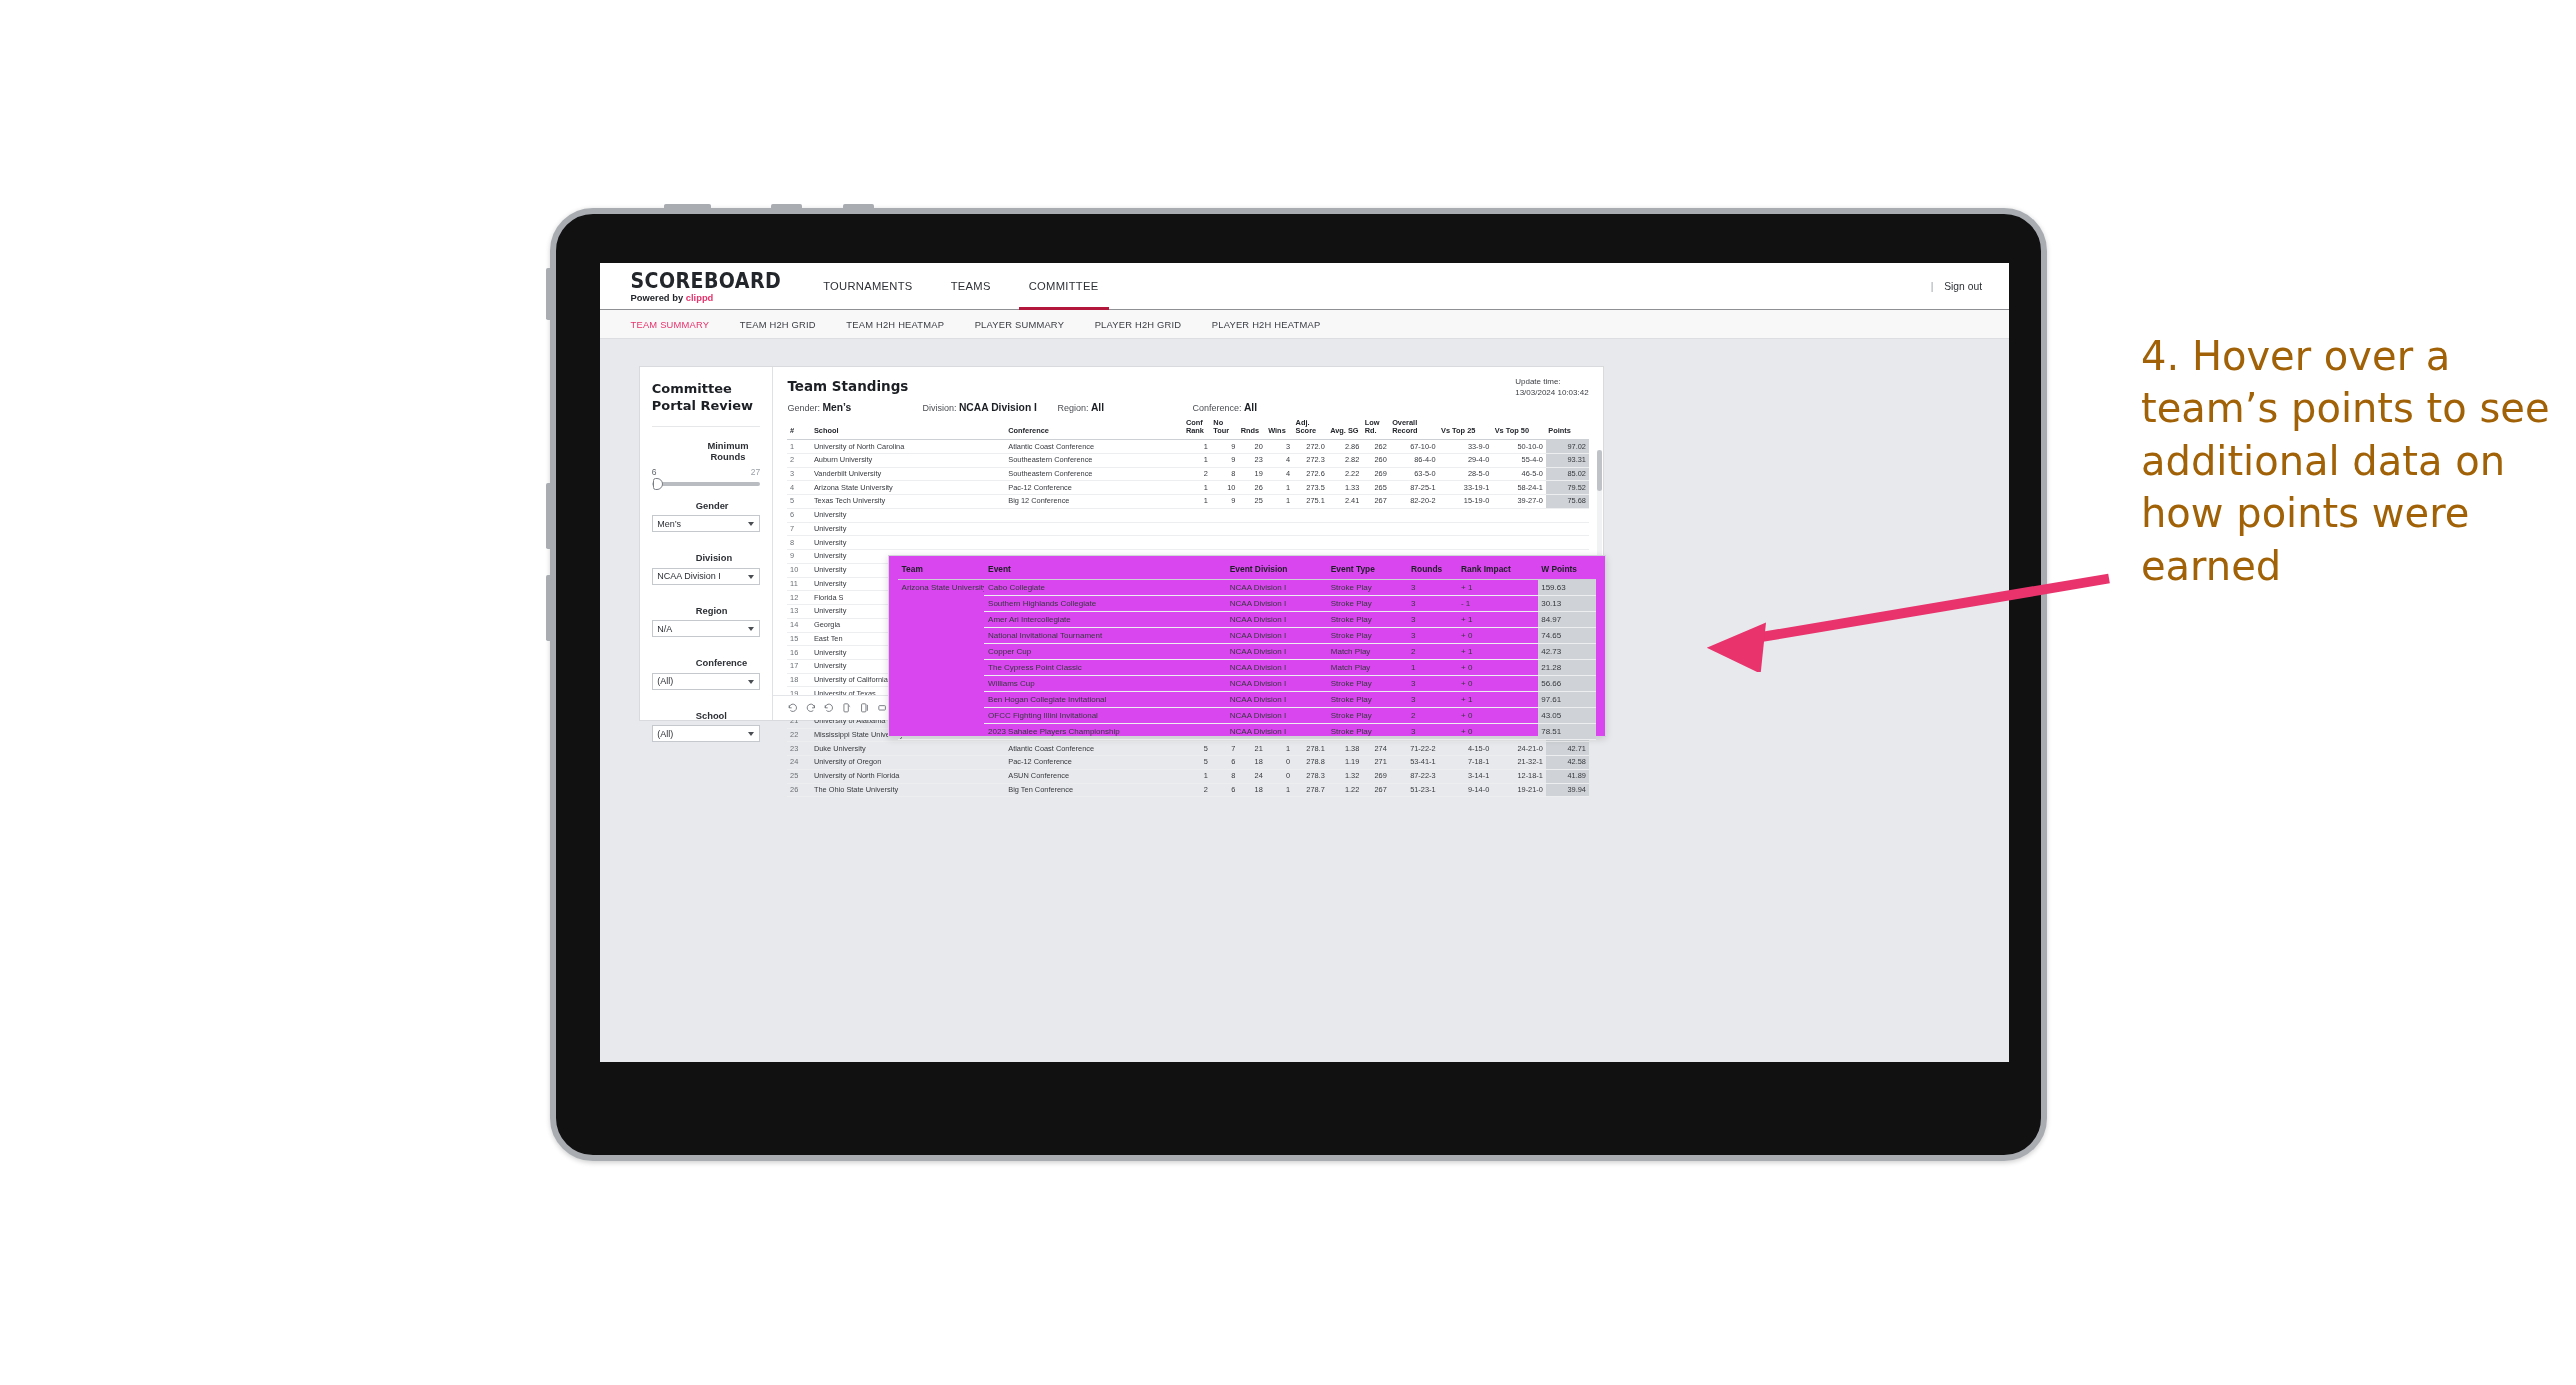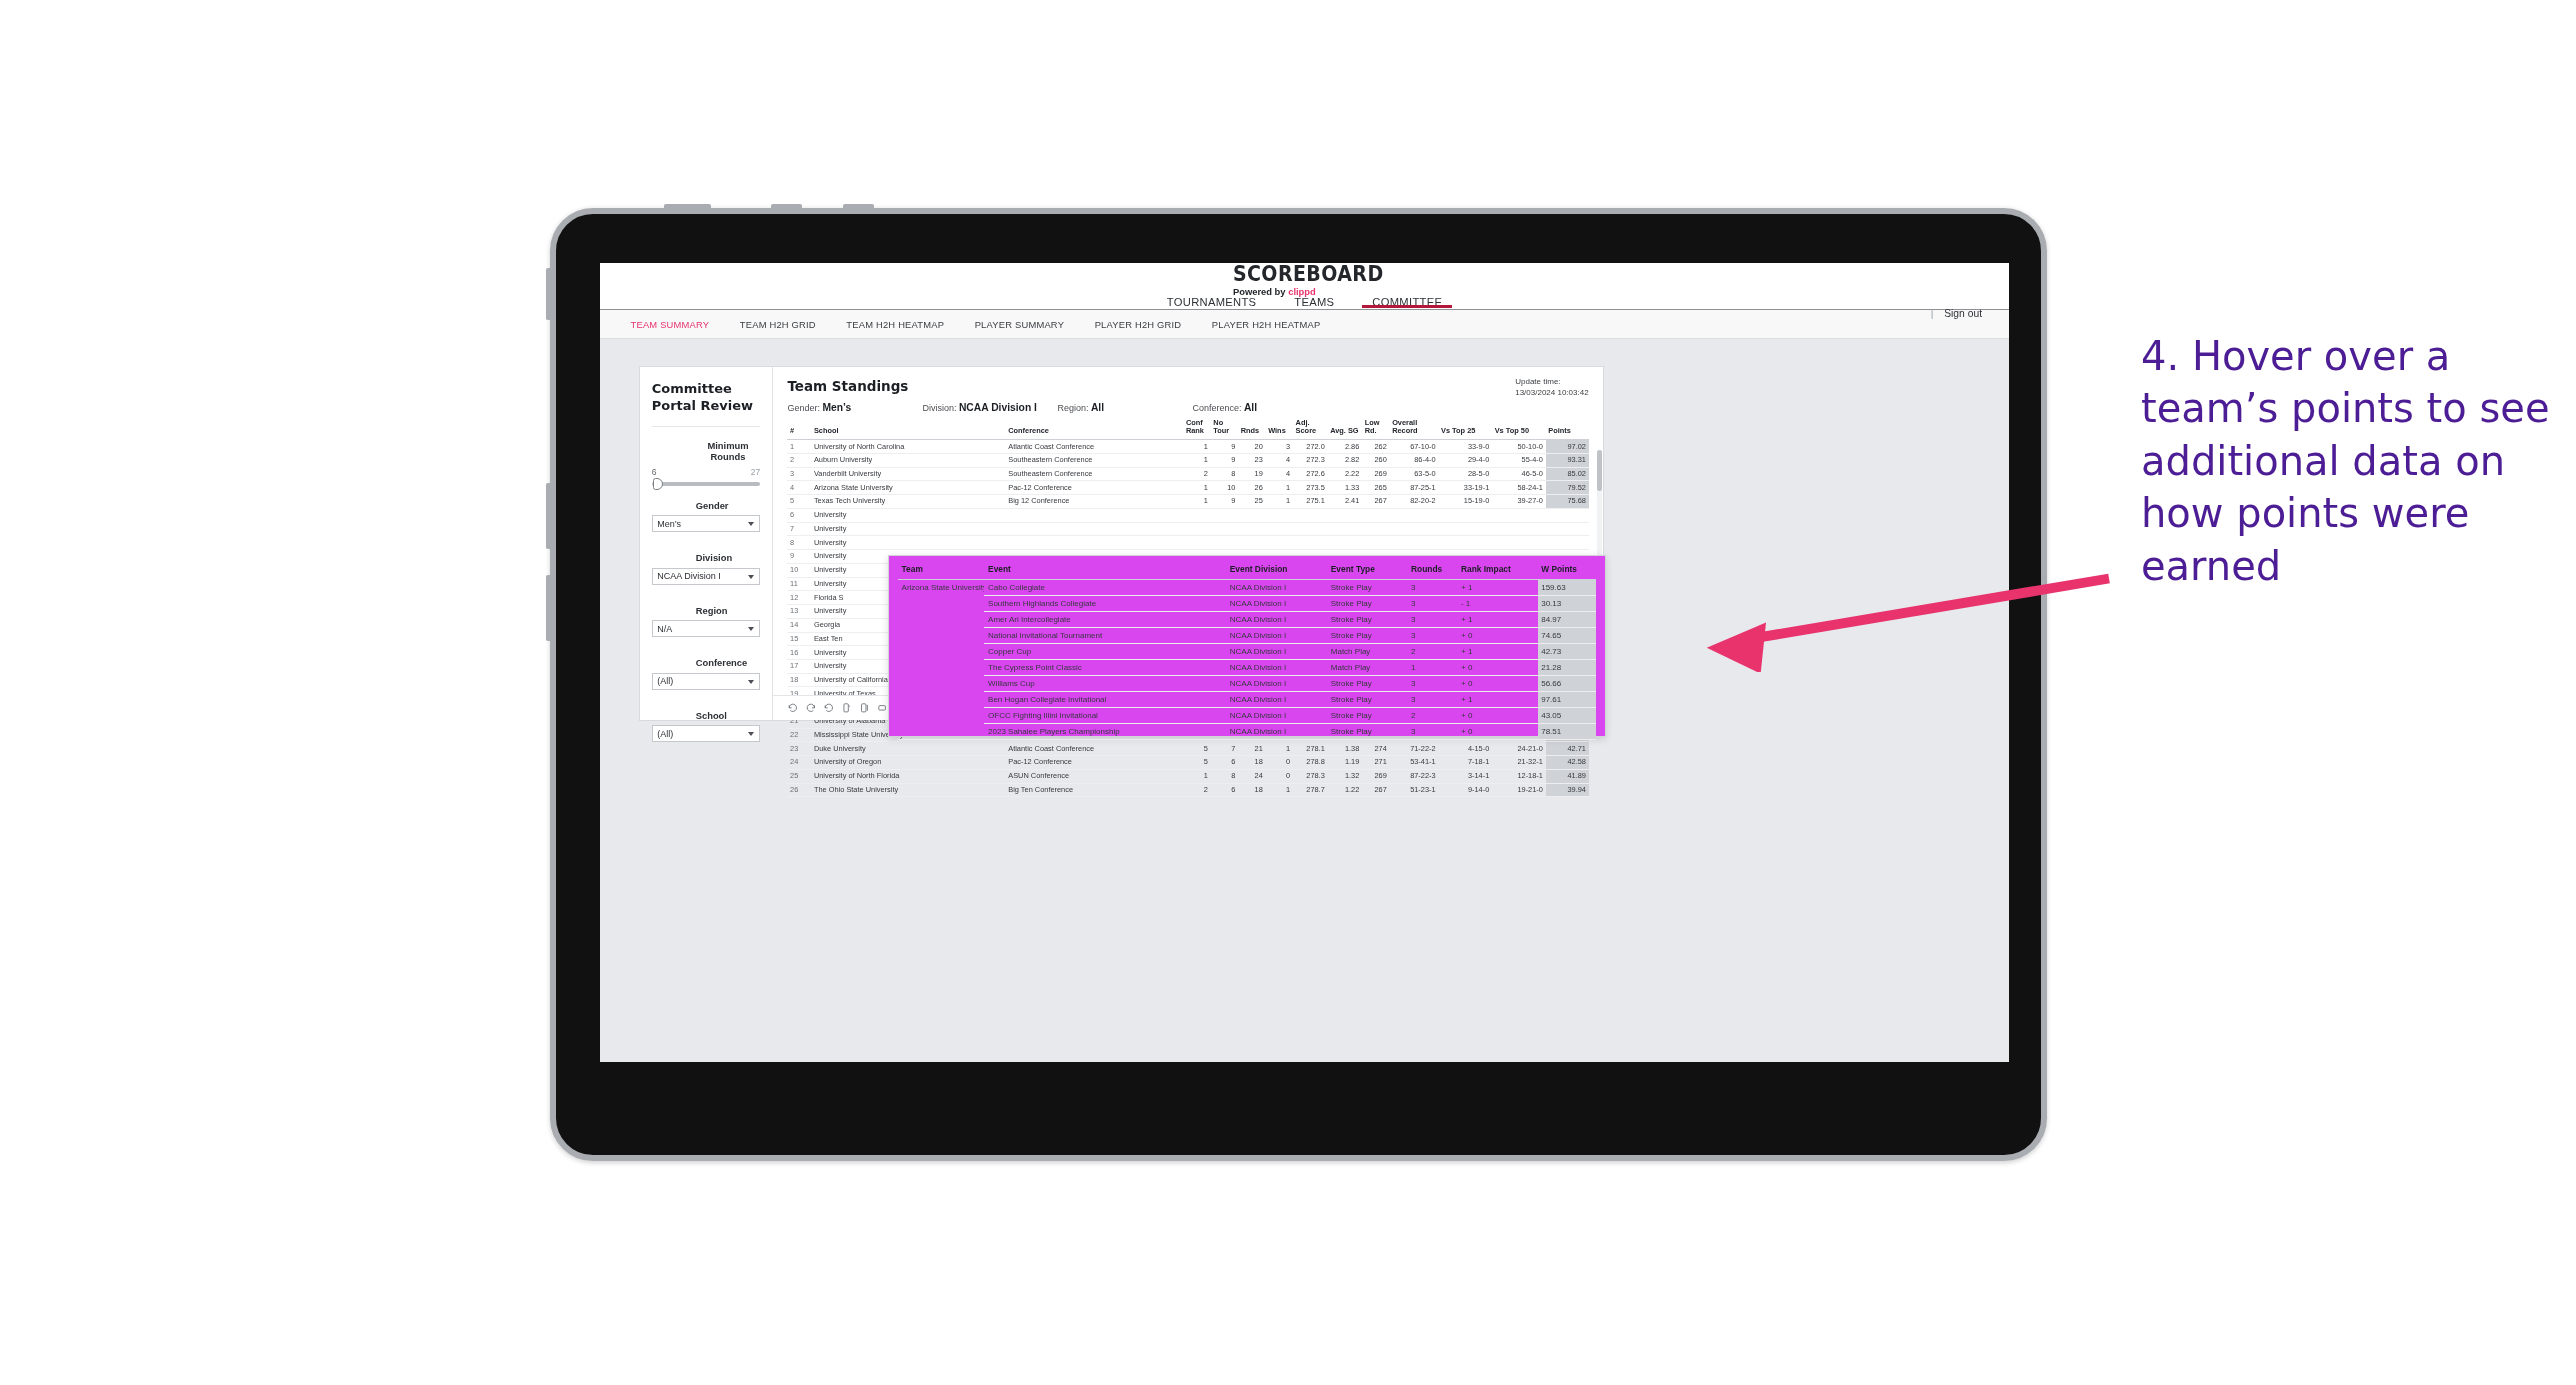--- a/index.html
+++ b/index.html
@@ -36,21 +36,20 @@
     background: #e8e9ec;
     overflow: hidden;
   }
 
   
   .appbar {
     height: 47px; background: #ffffff;
     display: flex; align-items: center;
     border-bottom: 1.8px solid #8f9094;
     position: relative;
-    flex-direction: column;
   }
   .brand { padding-left: 30.5px; padding-right: 23px; line-height: 1; }
   .brand-name {
     font-family: "DejaVu Sans", sans-serif;
     font-weight: 700; font-size: 19px; letter-spacing: 0.4px;
     color: #23262b; transform: scaleY(1.12); transform-origin: left top;
     display: block;
   }
   .brand-sub { font-size: 9.4px; color: #23262b; font-weight: 700; margin-top: 4.5px; }
   .brand-sub .pk { color: #e8336d; }
@@ -196,21 +195,21 @@
   .tb-ico { width: 18px; height: 16px; display: flex; align-items: center; justify-content: center; }
   .tb-sep { width: 0.9px; height: 11.7px; background: #dcdee1; margin: 0 6.3px; }
   .tb-item { display: flex; align-items: center; gap: 3.6px; padding: 0 4.5px; }
   .tb-right { margin-left: auto; display: flex; align-items: center; }
   svg.i { display: block; }
 
   
   .annot {
     position: absolute; left: 2141px; top: 330px; width: 422px;
     font-family: "DejaVu Sans", sans-serif;
-    font-size: 40px; line-height: 1.31; color: #4c1d95;
+    font-size: 40px; line-height: 1.31; color: #a16207;
   }
   .arrow { position: absolute; left: 1687px; top: 573px; width: 431px; height: 99px; }
 </style>
 </head>
 <body>
 
 <div id="stage">
 
   <div class="device">
     <div class="dev-btn btn-top1"></div>

